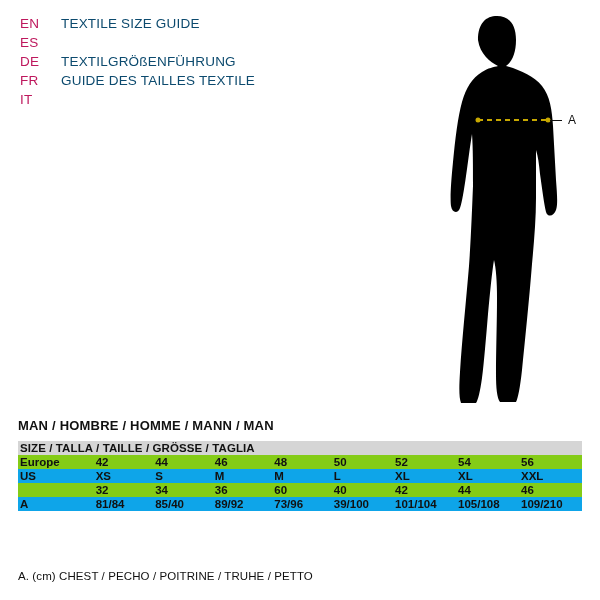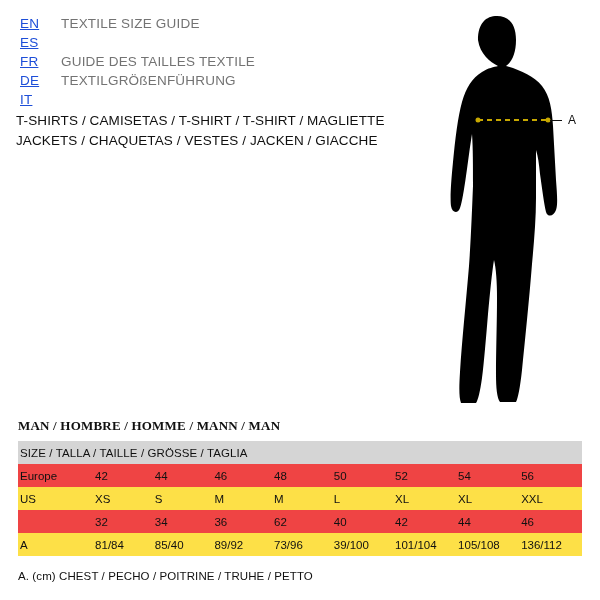--- a/index.html
+++ b/index.html
@@ -30,25 +30,24 @@
   .lang-row {
     display: flex;
     align-items: baseline;
     height: 19px;
     font-size: 13.5px;
     letter-spacing: 0.2px;
   }
   .lang-code {
     width: 41px;
     flex: 0 0 41px;
-    color: #1d4ed8;
-    text-decoration: underline;
+    color: #be185d;
   }
   .lang-text {
-    color: #737373;
+    color: #0c4a6e;
     white-space: nowrap;
   }
 
   
   .cat-block {
     position: absolute;
     left: 16px;
     top: 111px;
     width: 360px;
   }
@@ -90,51 +89,50 @@
 
   
   .man-title {
     position: absolute;
     left: 18px;
     top: 418px;
     font-size: 13px;
     font-weight: 700;
     letter-spacing: 0.2px;
     color: #111;
-    font-family: Liberation Serif, serif;
   }
   table.sizes {
     position: absolute;
     left: 18px;
     top: 441px;
     width: 564px;
     border-collapse: collapse;
     font-size: 11.5px;
     color: #111;
   }
   table.sizes td, table.sizes th {
     padding: 0;
-    height: 23px;
+    height: 14px;
     text-align: left;
-    font-weight: normal;
+    font-weight: bold;
     vertical-align: middle;
   }
   table.sizes tr.head {
     background: #d5d5d5;
   }
   table.sizes tr.head td {
     font-size: 11.5px;
     letter-spacing: 0.1px;
     padding-left: 2px;
   }
   table.sizes tr.band {
-    background: #ef4444;
+    background: #84cc16;
   }
   table.sizes tr.plain {
-    background: #fde047;
+    background: #0ea5e9;
   }
   table.sizes td.label {
     width: 86px;
     padding-left: 2px;
   }
   table.sizes td.val {
     width: 68px;
     text-align: left;
     padding-left: 2px;
     margin-top: 40px;
@@ -155,36 +153,32 @@
 
   <div class="lang-block">
     <div class="lang-row">
       <span class="lang-code">EN</span>
       <span class="lang-text">TEXTILE SIZE GUIDE</span>
     </div>
     <div class="lang-row">
       <span class="lang-code">ES</span>
     </div>
     <div class="lang-row">
+      <span class="lang-code">DE</span>
+      <span class="lang-text">TEXTILGRÖßENFÜHRUNG</span>
+    </div>
+    <div class="lang-row">
       <span class="lang-code">FR</span>
       <span class="lang-text">GUIDE DES TAILLES TEXTILE</span>
     </div>
     <div class="lang-row">
-      <span class="lang-code">DE</span>
-      <span class="lang-text">TEXTILGRÖßENFÜHRUNG</span>
-    </div>
-    <div class="lang-row">
       <span class="lang-code">IT</span>
     </div>
   </div>
 
-  <div class="cat-block">
-    <div class="cat-line">T-SHIRTS / CAMISETAS / T-SHIRT / T-SHIRT / MAGLIETTE</div>
-    <div class="cat-line">JACKETS / CHAQUETAS / VESTES / JACKEN / GIACCHE</div>
-  </div>
 
   <div class="figure-wrap">
     <svg width="200" height="400" viewBox="0 0 200 400">
       <path fill="#000000" d="
         M78,30
         C78,13 86,6 97,6
         C108,6 116,13 116,30
         C116,43 112,52 106,56
         C120,60 134,66 142,76
         C150,86 152,100 153,116
@@ -254,35 +248,35 @@
         <td class="val">L</td>
         <td class="val">XL</td>
         <td class="val">XL</td>
         <td class="val">XXL</td>
       </tr>
       <tr class="band">
         <td class="label"></td>
         <td class="val">32</td>
         <td class="val">34</td>
         <td class="val">36</td>
-        <td class="val">62</td>
+        <td class="val">60</td>
         <td class="val">40</td>
         <td class="val">42</td>
         <td class="val">44</td>
         <td class="val">46</td>
       </tr>
       <tr class="plain">
         <td class="label">A</td>
         <td class="val">81/84</td>
         <td class="val">85/40</td>
         <td class="val">89/92</td>
         <td class="val">73/96</td>
         <td class="val">39/100</td>
         <td class="val">101/104</td>
         <td class="val">105/108</td>
-        <td class="val">136/112</td>
+        <td class="val">109/210</td>
       </tr>
     </tbody>
   </table>
 
   <div class="footnote">A. (cm) CHEST / PECHO / POITRINE / TRUHE / PETTO</div>
 
 </div>
 
 </body></html>

